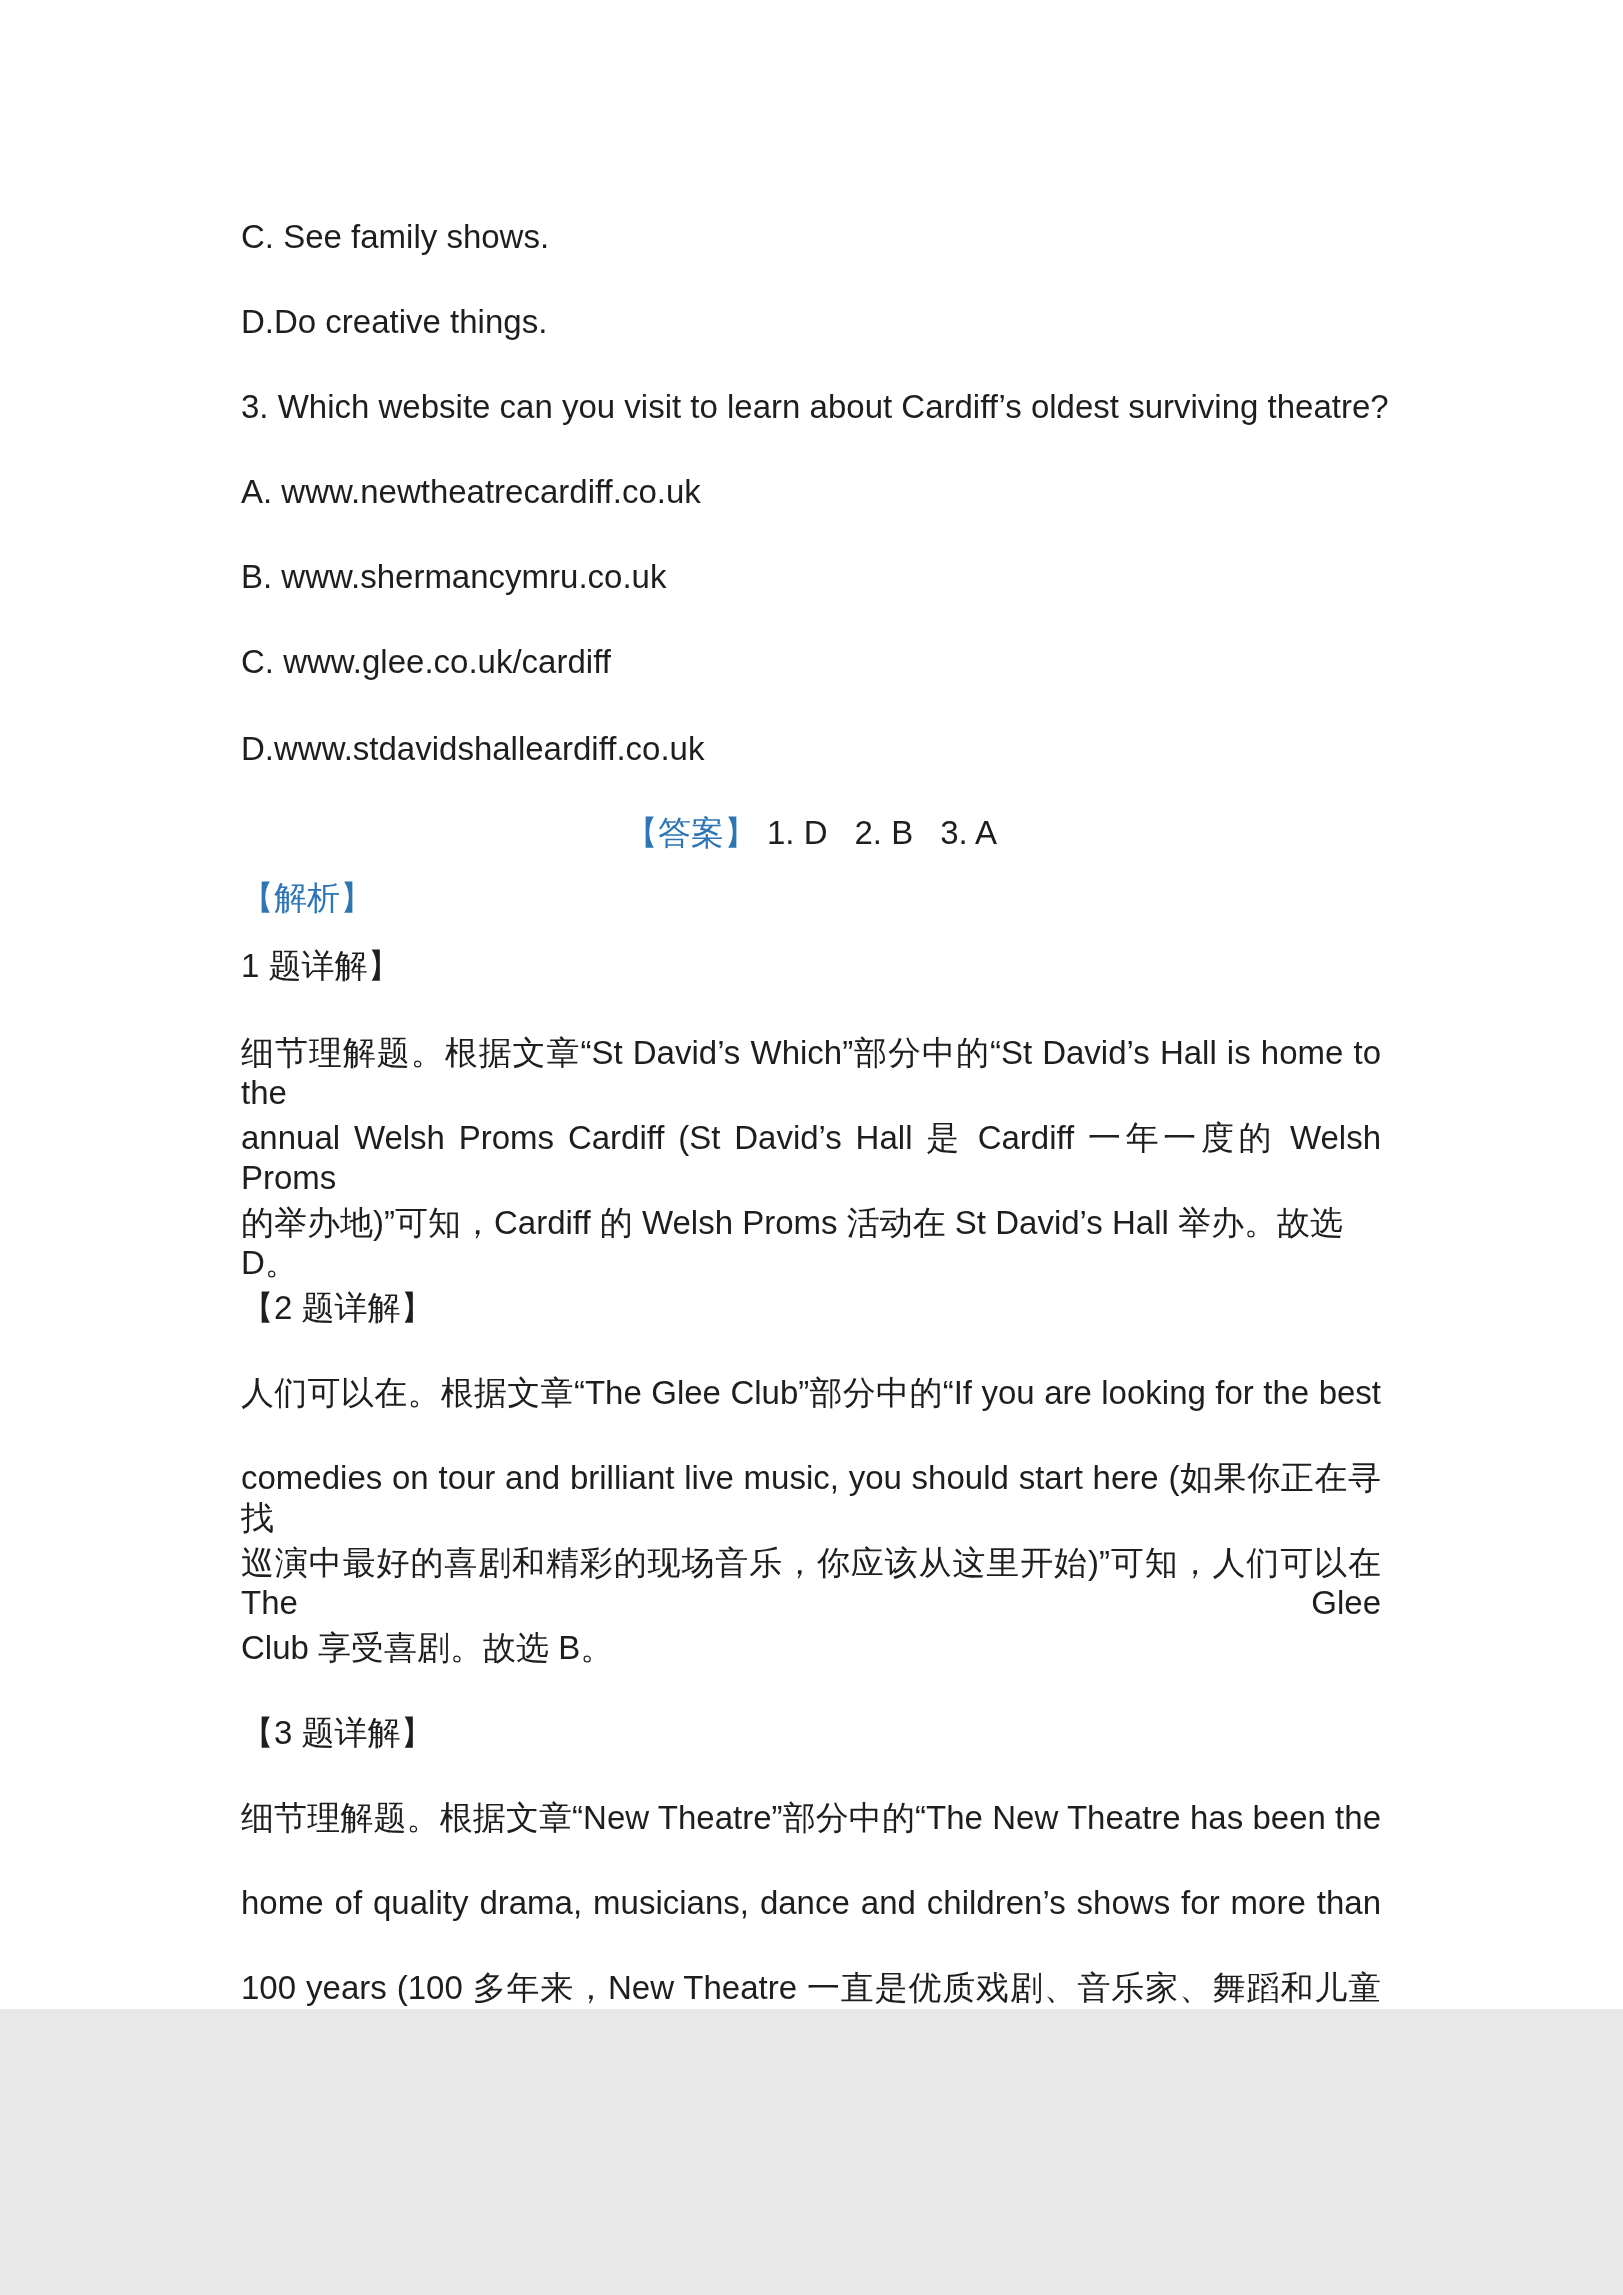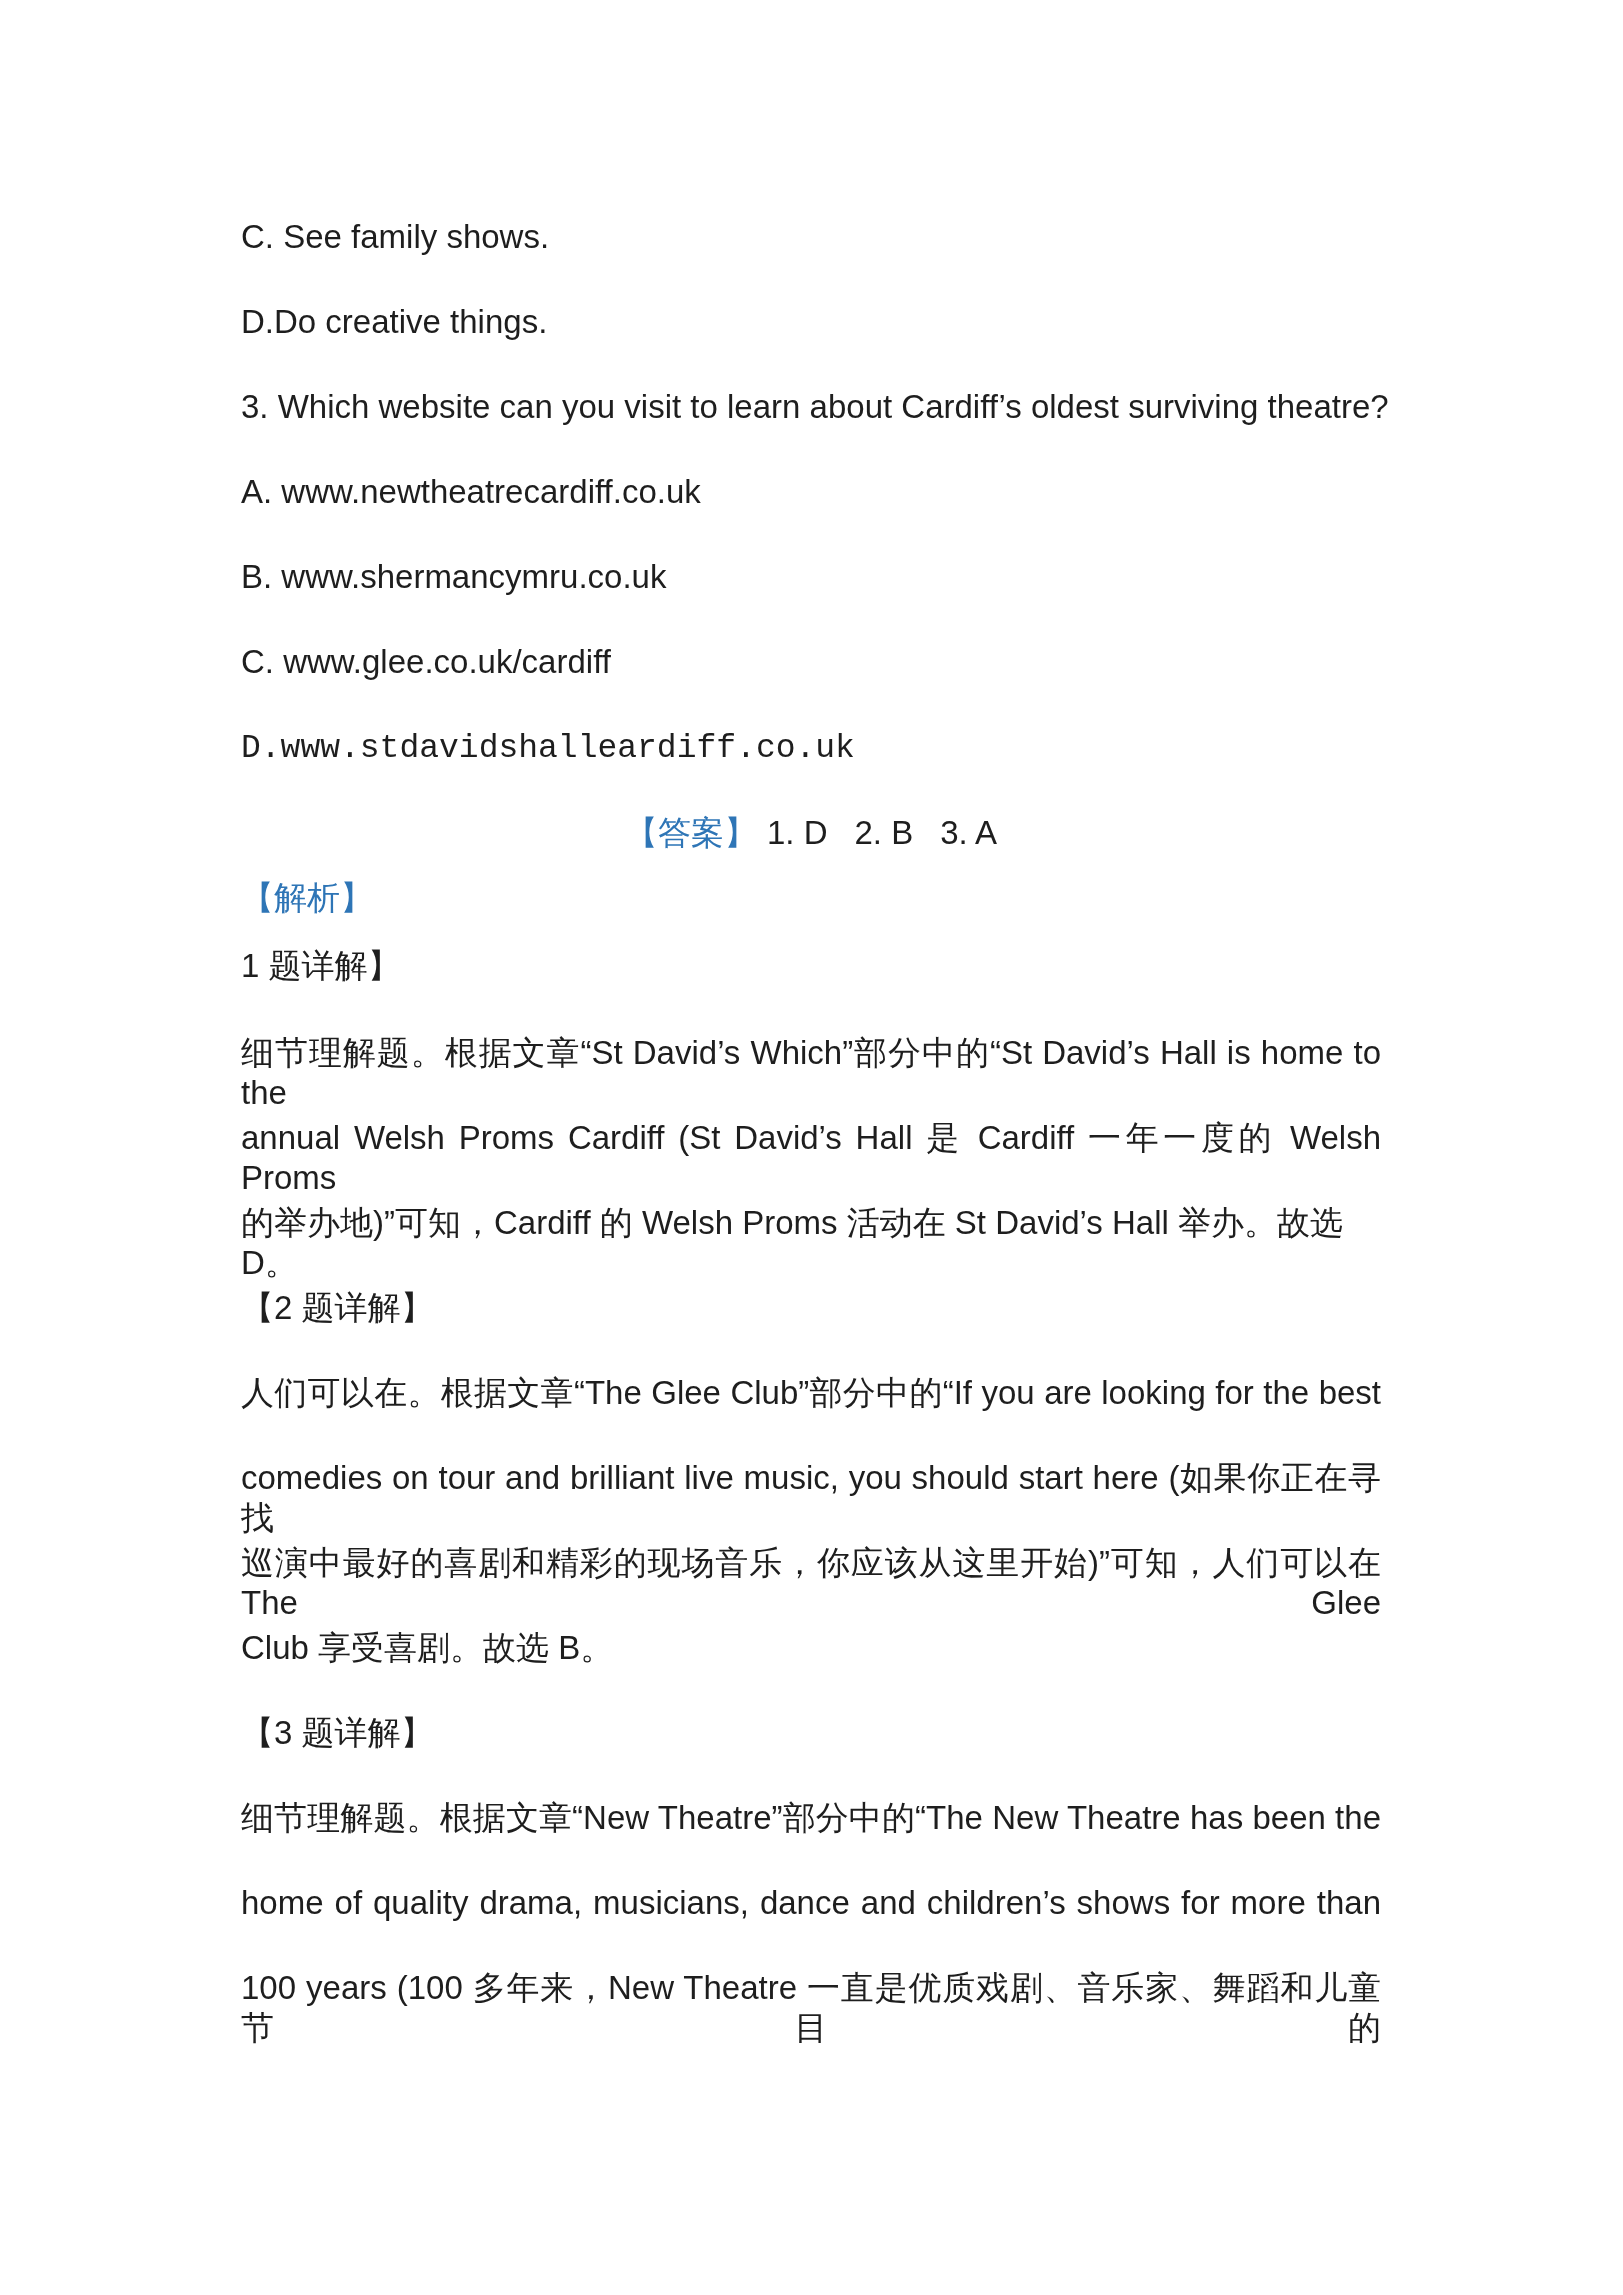--- a/index.html
+++ b/index.html
@@ -1,19 +1,19 @@
 <!DOCTYPE html>
 <html style="--accent-blue: #2E75B6; --text-color: #1e1e1e; --page-bg: #ffffff;font-size:11px"><head>
 <meta charset="utf-8">
 <style>
   html, body { margin: 0; padding: 0; background: #e8e8e8; }
   .page {
     position: relative;
     width: 1623px;
-    height: 2295px;
+    height: 2009px;
     background: var(--page-bg, #ffffff);
     box-sizing: border-box;
     padding: 217px 242px 0 241px;
     font-family: "Liberation Sans", "DejaVu Sans", sans-serif;
     font-size: 33px;
     color: var(--text-color, #1e1e1e);
     overflow: hidden;
   }
   .line {
     height: 85px;
@@ -21,21 +21,21 @@
     white-space: nowrap;
   }
   .wrapline { white-space: normal; }
   .justify {
     white-space: normal;
     text-align: justify;
     text-align-last: justify;
   }
   .s125 { height: 85px; }
   .s127 { height: 87px; }
-  .s123 { height: 84px; font-family: Liberation Mono, monospace; }
+  .s123 { height: 84px; }
   .s95  { height: 65px; justify-content: center;  }
   .s100 { height: 68px; }
   .s120 { height: 82px; }
   .answer-line { display: flex; align-items: baseline; }
   .blue-label { color: var(--accent-blue, #2E75B6); }
   .answer-item { margin-left: 27px; }
   .answer-item.first { margin-left: 10px; }
 </style>
 </head>
 <body>

